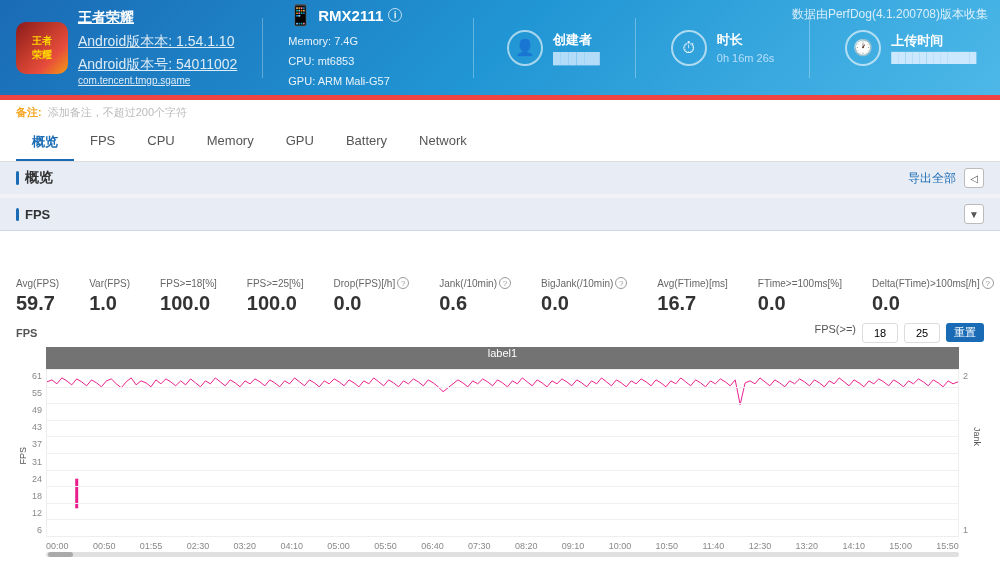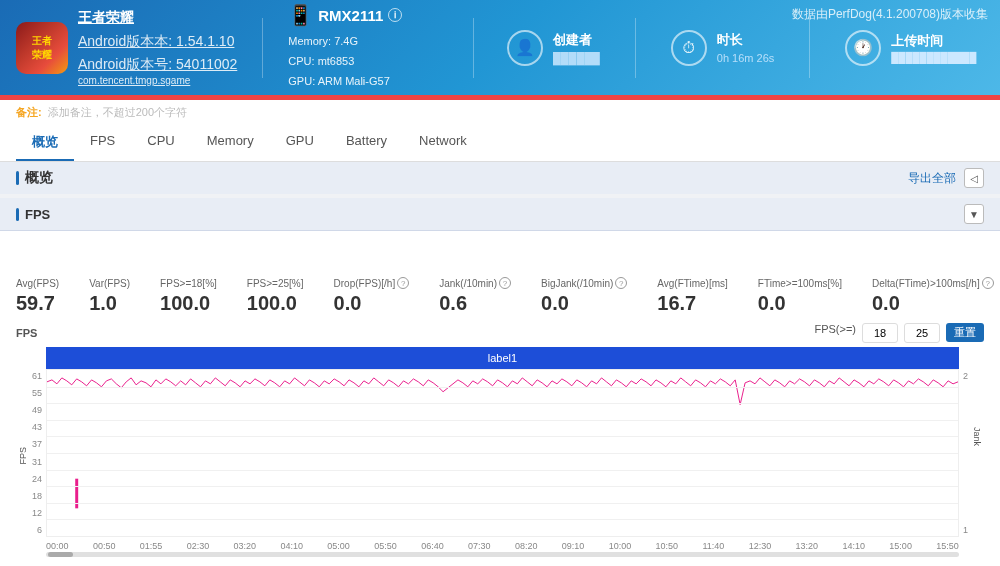--- a/index.html
+++ b/index.html
@@ -475,21 +475,21 @@
           <div class="fps-threshold">
             <span>FPS(&gt;=)</span>
             <input class="threshold-input" type="text" value="18" style="">
             <input class="threshold-input" type="text" value="25" style="">
             <button class="reset-btn">重置</button>
           </div>
         </div>
 
         <div style="position:relative; height:210px;">
 
-          <div style="position:absolute; top:0; left:30px; right:25px; height:22px; background:#1d4ed8; display:flex; align-items:center; justify-content:center; z-index:2;">
+          <div style="position:absolute; top:0; left:30px; right:25px; height:22px; background:#737373; display:flex; align-items:flex-start; justify-content:center; z-index:2;">
             <span style="color:white; font-size:11px;">label1</span>
           </div>
 
           <div class="chart-y-axis">
             <span class="y-label">61</span>
             <span class="y-label">55</span>
             <span class="y-label">49</span>
             <span class="y-label">43</span>
             <span class="y-label">37</span>
             <span class="y-label">31</span>

